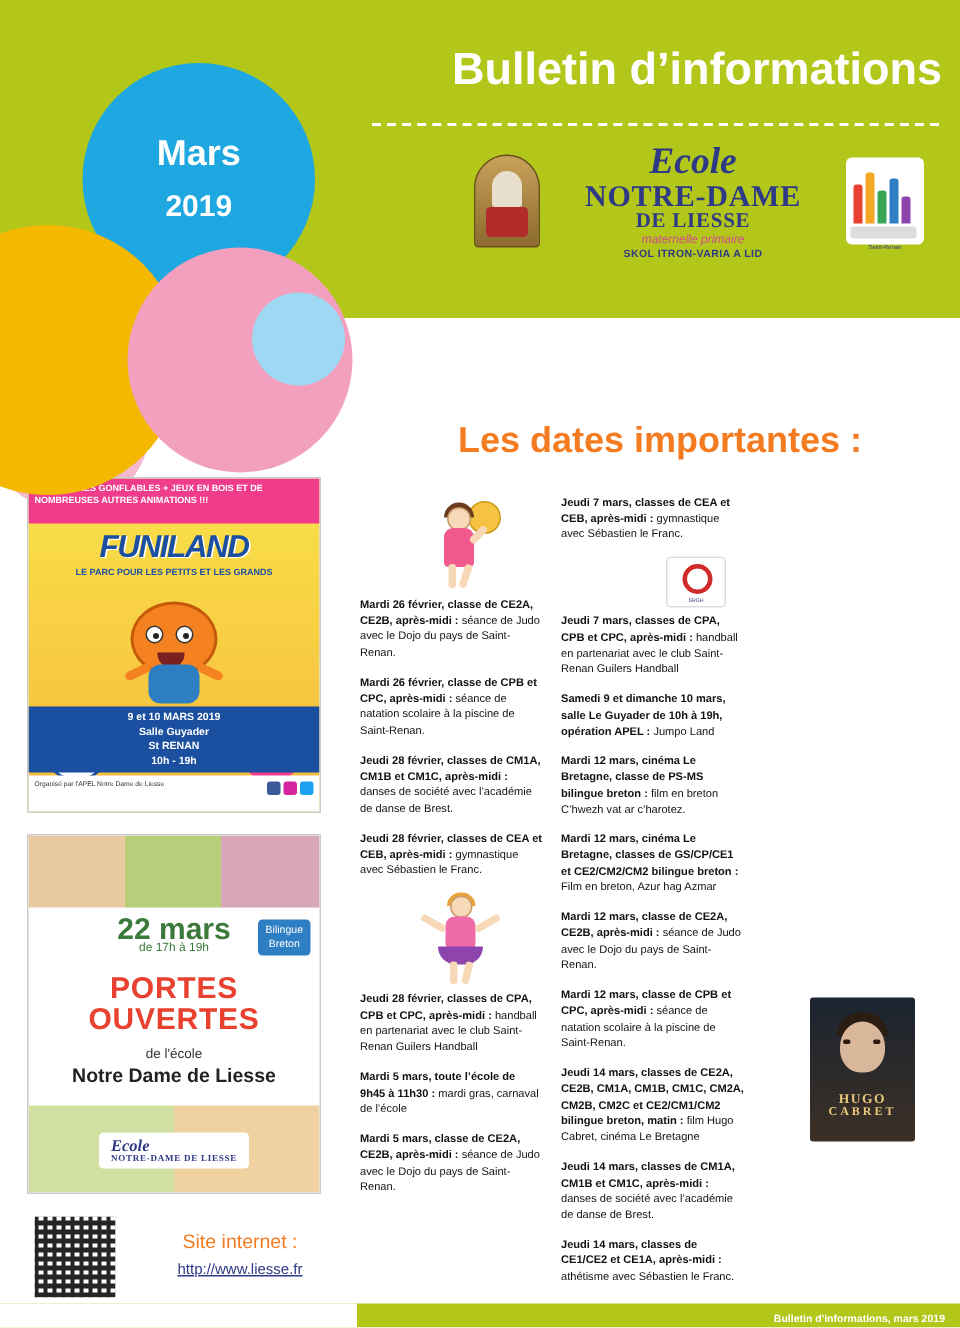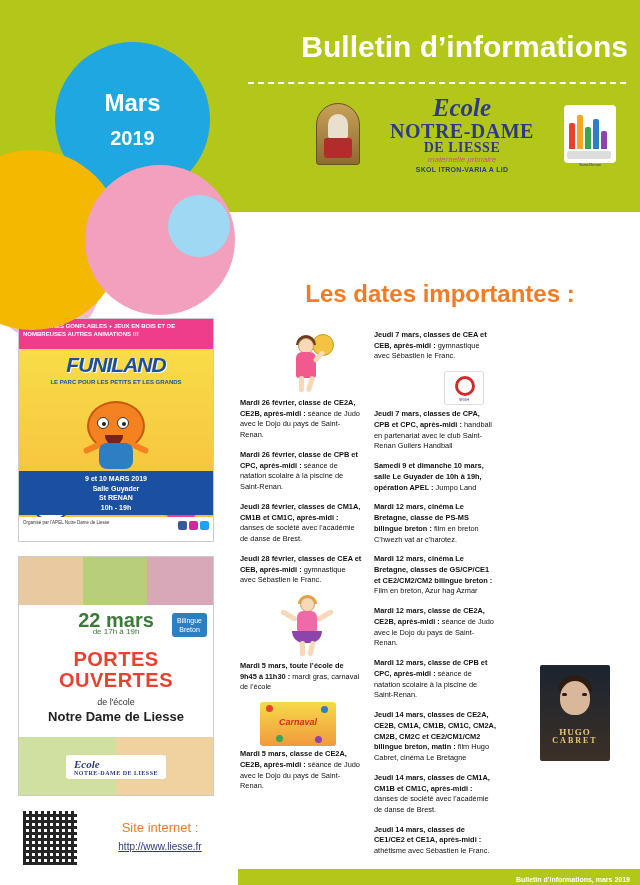--- a/index.html
+++ b/index.html
@@ -449,28 +449,22 @@
     <div class="img-gym">
       <div class="gy-hair"></div>
         <div class="gy-head"></div>
         <div class="gy-body"></div>
       <div class="gy-arm l"></div>
         <div class="gy-arm r"></div>
         <div class="gy-skirt"></div>
       <div class="gy-leg l"></div>
         <div class="gy-leg r"></div>
     </div>
+    <div class="entry"><b>Jeudi 28 février, classes de CPA, CPB et CPC, après-midi :</b><span> handball en partenariat avec le club Saint-Renan Guilers Handball</span></div>
     <div class="entry"><b>Mardi 5 mars, toute l’école de 9h45 à 11h30 :</b><span> mardi gras, carnaval de l’école</span></div>
-    <div class="img-carnaval">
-      <div class="cv-dot cv-d1"></div>
-        <div class="cv-dot cv-d2"></div>
-      <div class="cv-dot cv-d3"></div>
-        <div class="cv-dot cv-d4"></div>
-      <div class="cv-text">Carnaval</div>
-    </div>
     <div class="entry"><b>Mardi 5 mars, classe de CE2A, CE2B, après-midi :</b><span> séance de Judo avec le Dojo  du pays de Saint-Renan.</span></div>
 
   </div>
 
   <div class="col c2" style="left:134px; top:0;">
     <div class="entry"><b>Jeudi 7 mars, classes de CEA et CEB, après-midi :</b><span> gymnastique avec Sébastien le Franc.</span></div>
     <div class="img-handball">
       <div class="hb-ring"></div>
         <div class="hb-txt">SRGH</div>
     </div>

